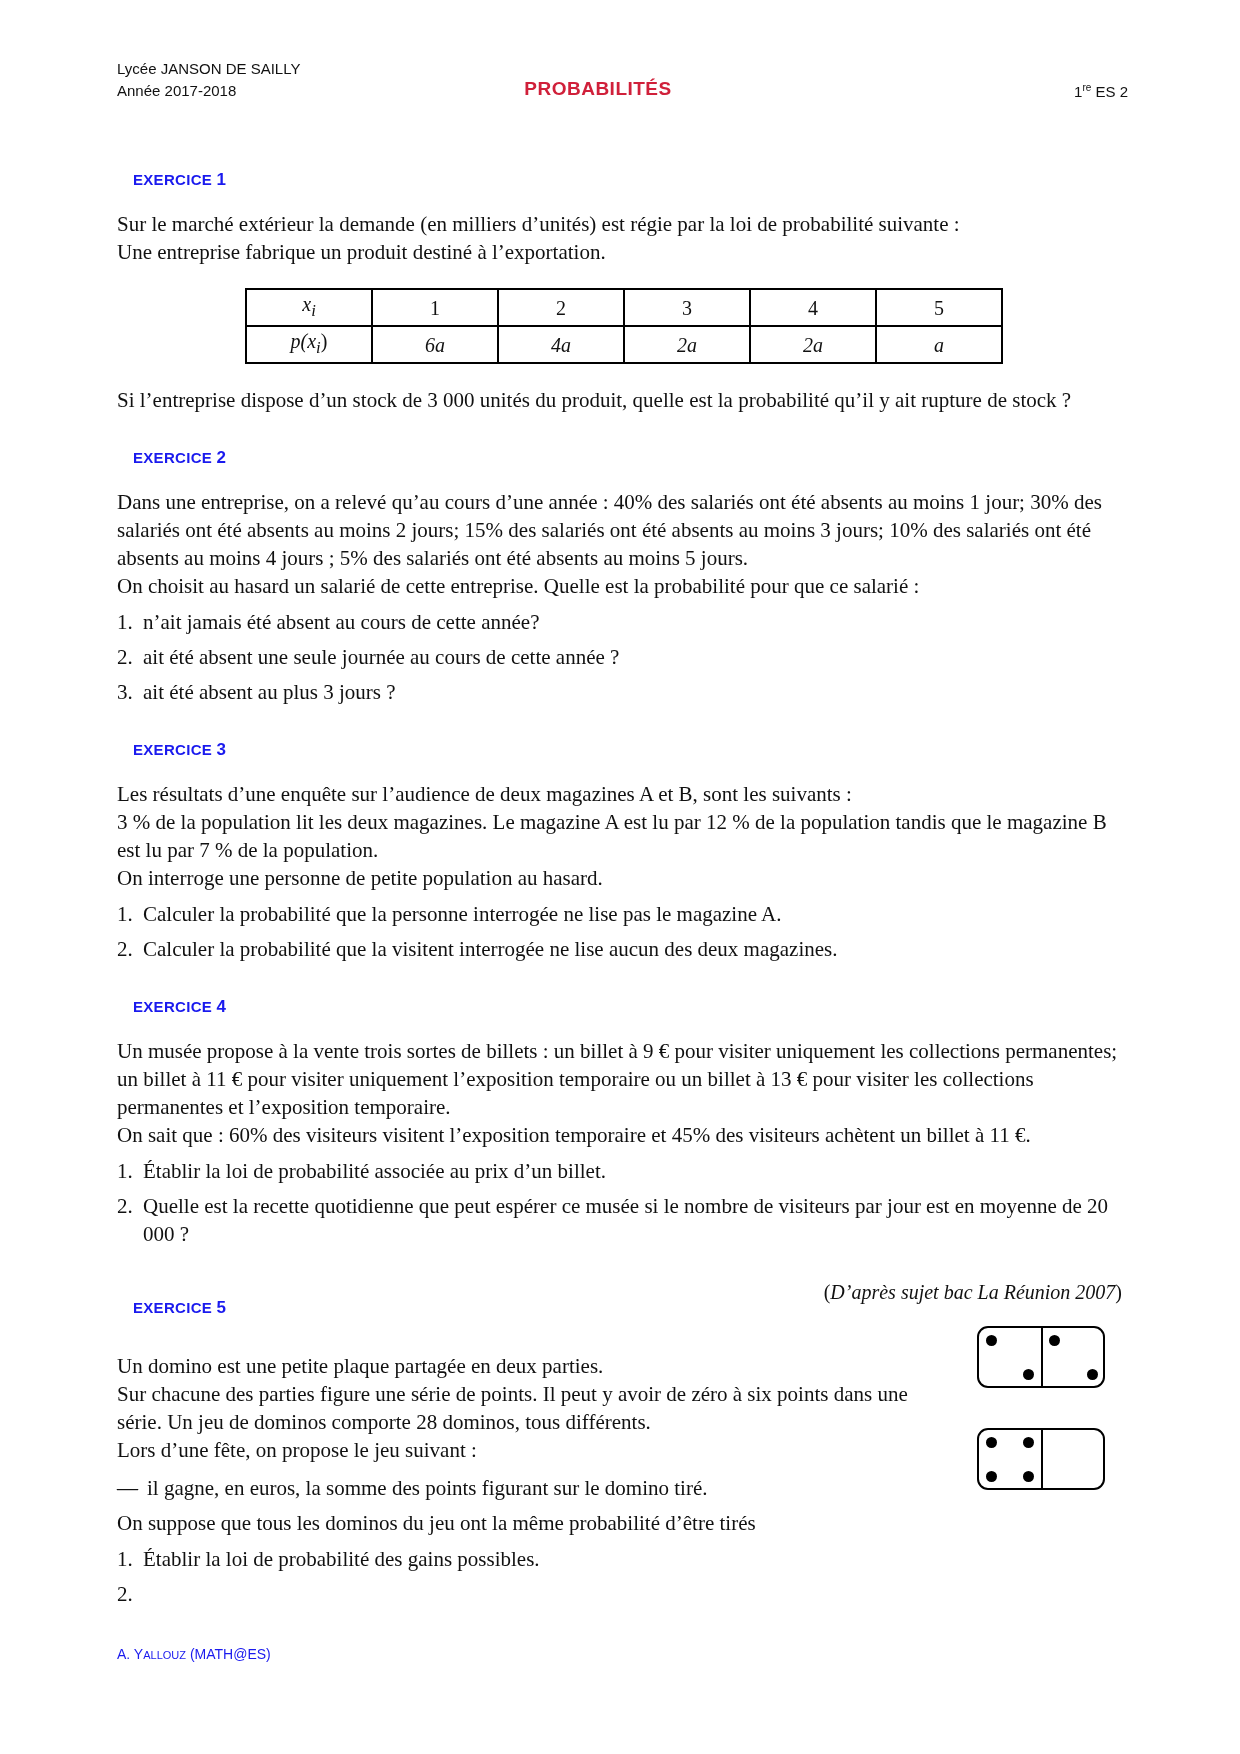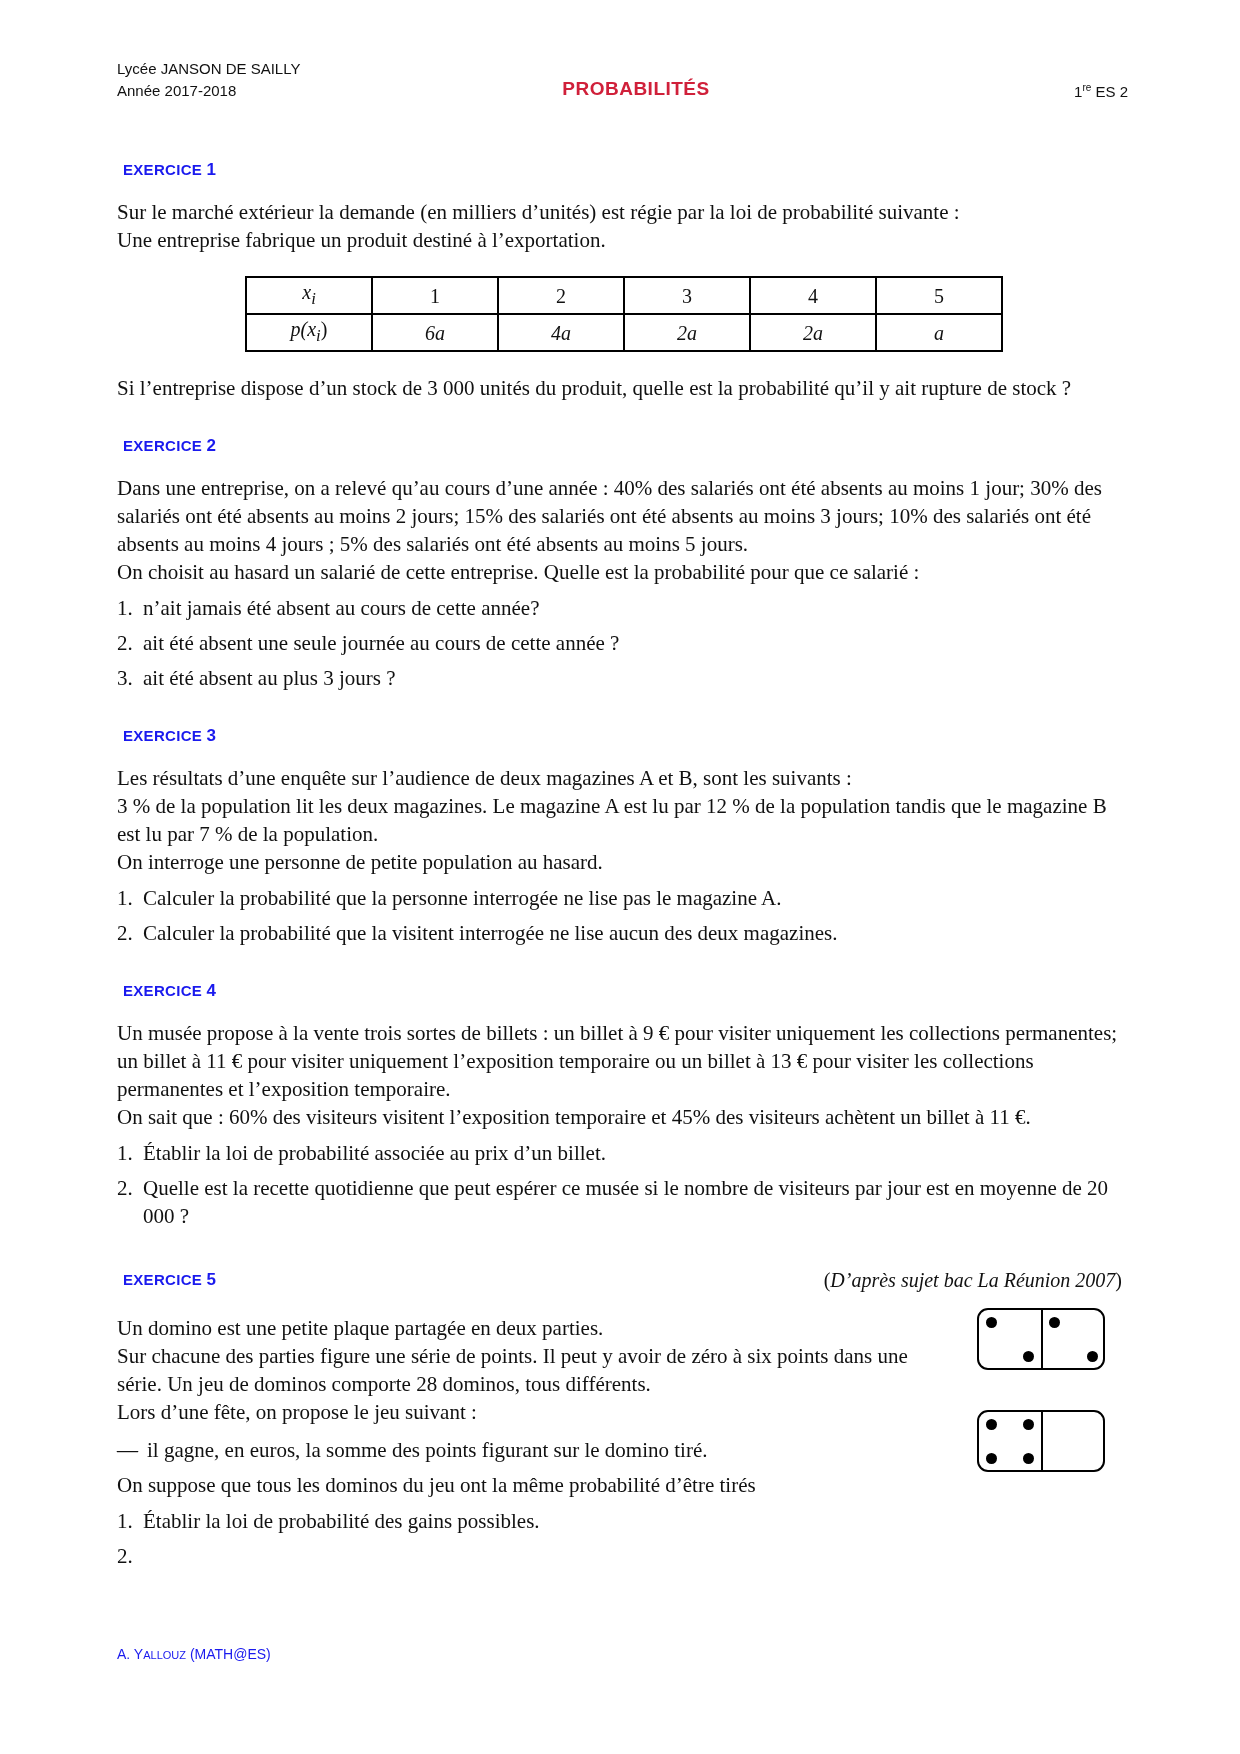--- a/index.html
+++ b/index.html
@@ -1,28 +1,28 @@
 <!DOCTYPE html>
 <html><head>
 <meta charset="utf-8">
 <style>
   html, body { margin: 0; padding: 0; background: #ffffff; }
   body { width: 1240px; height: 1754px; position: relative; overflow: hidden; color: #111; }
   .serif { font-family: "Liberation Serif", "DejaVu Serif", serif; }
   .sans { font-family: "Liberation Sans", "DejaVu Sans", sans-serif; }
 
   .hdr-left { position: absolute; left: 117px; top: 58px; font-size: 15px; line-height: 22px; }
-  .hdr-title { position: absolute; left: 0; width: 1196px; top: 78px; text-align: center; font-size: 19px; font-weight: bold; color: #d0203a; letter-spacing: 0.5px; margin-left: 38px; }
+  .hdr-title { position: absolute; left: 0; width: 1196px; top: 78px; text-align: center; font-size: 19px; font-weight: bold; color: #d0203a; letter-spacing: 0.5px; }
   .hdr-right { position: absolute; right: 112px; top: 82px; font-size: 15px; }
   .hdr-right sup { font-size: 10px; }
 
   .content { position: absolute; left: 117px; top: 150px; width: 1005px; font-size: 21px; line-height: 28px; }
-  .ex-title { color: #1a1aee; font-weight: bold; font-size: 15px; letter-spacing: 0.3px; margin: 6px; }
+  .ex-title { color: #1a1aee; font-weight: bold; font-size: 15px; letter-spacing: 0.3px; margin: 16px; }
   .ex-title .num { font-size: 17px; }
-  .ex-head { display: flex; justify-content: space-between; align-items: center; }
+  .ex-head { display: flex; justify-content: space-between; align-items: flex-start; }
   .source { font-style: italic; font-size: 20px; }
   .source .par { font-style: normal; }
   p { margin: 0; }
   .block { margin-top: 14px; }
   .sec { margin-bottom: 30px; }
 
   table.prob { border-collapse: collapse; margin: 22px 0 22px 128px; }
   table.prob td { border: 2px solid #000; height: 30px; text-align: center; font-size: 20px; padding: 0; }
   table.prob td.c0 { width: 124px; }
   table.prob td.cv { width: 124px; }

